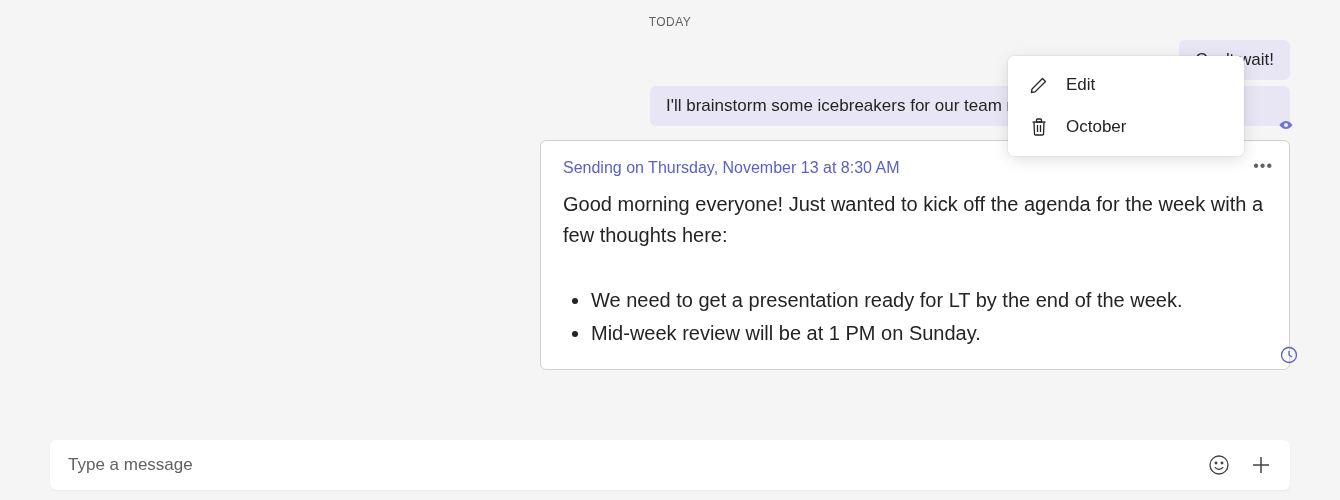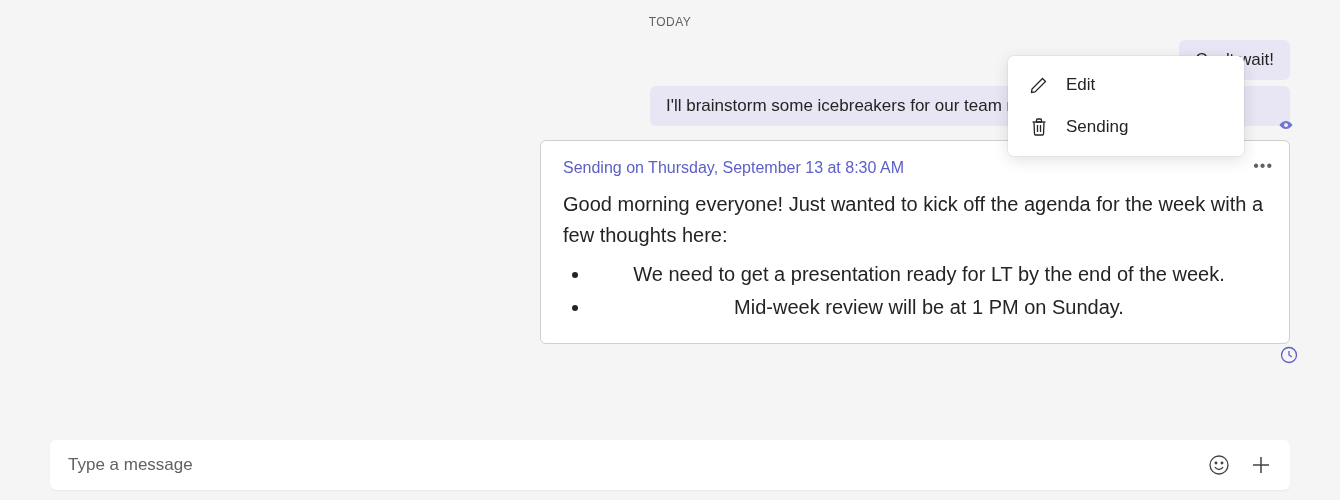--- a/index.html
+++ b/index.html
@@ -77,23 +77,22 @@
       margin-bottom: 12px;
     }
     
     .scheduled-body {
       color: #242424;
       font-size: 20px;
       line-height: 1.55;
     }
     
     .scheduled-body ul {
-      margin-top: 8px;
+      margin-top: 34px;
       padding-left: 28px;
-      text-align: center;
     }
     
     .scheduled-body li {
       margin-bottom: 2px;
     }
     
     .more-dots {
       position: absolute;
       top: 16px;
       right: 16px;
@@ -214,21 +213,21 @@
     </div>
 
     <div class="msg-row-right" style="margin-top:6px;">
       <div class="sent-bubble second" style="width:640px;">
         <span>I'll brainstorm some icebreakers for our team meeting.</span>
       </div>
     </div>
 
     <div class="scheduled-message">
       <div class="more-dots">•••</div>
-      <div class="scheduled-label">Sending on Thursday, September 13 at 8:30 AM</div>
+      <div class="scheduled-label">Sending on Thursday, November 13 at 8:30 AM</div>
       <div class="scheduled-body">
         <div>Good morning everyone! Just wanted to kick off the agenda for the week with a few thoughts here:</div>
         <ul>
           <li>We need to get a presentation ready for LT by the end of the week.</li>
           <li>Mid-week review will be at 1 PM on Sunday.</li>
         </ul>
       </div>
     </div>
 
   </div>
@@ -245,21 +244,21 @@
     <div class="menu-item">
       <span class="menu-icon">
         <svg width="20" height="20" viewBox="0 0 20 20" fill="none" stroke="currentColor" stroke-width="1.3">
           <path d="M3.5 5 L16.5 5"></path>
           <path d="M5 5 L5.5 17 C5.5 17.5 6 18 6.5 18 L13.5 18 C14 18 14.5 17.5 14.5 17 L15 5"></path>
           <path d="M7.5 3 C7.5 2.5 8 2 8.5 2 L11.5 2 C12 2 12.5 2.5 12.5 3 L12.5 5 L7.5 5 Z"></path>
           <path d="M8.5 8 L8.5 15"></path>
           <path d="M11.5 8 L11.5 15"></path>
         </svg>
       </span>
-      <span class="menu-label">Sending</span>
+      <span class="menu-label">October</span>
     </div>
   </div>
 
   <span class="eye-icon">
     <svg width="16" height="16" viewBox="0 0 16 16" fill="currentColor">
       <path d="M8 4 C4 4 1.5 8 1.5 8 C1.5 8 4 12 8 12 C12 12 14.5 8 14.5 8 C14.5 8 12 4 8 4 Z M8 10 C6.9 10 6 9.1 6 8 C6 6.9 6.9 6 8 6 C9.1 6 10 6.9 10 8 C10 9.1 9.1 10 8 10 Z" opacity="0.85"></path>
     </svg>
   </span>
 
   <span class="clock-icon">

